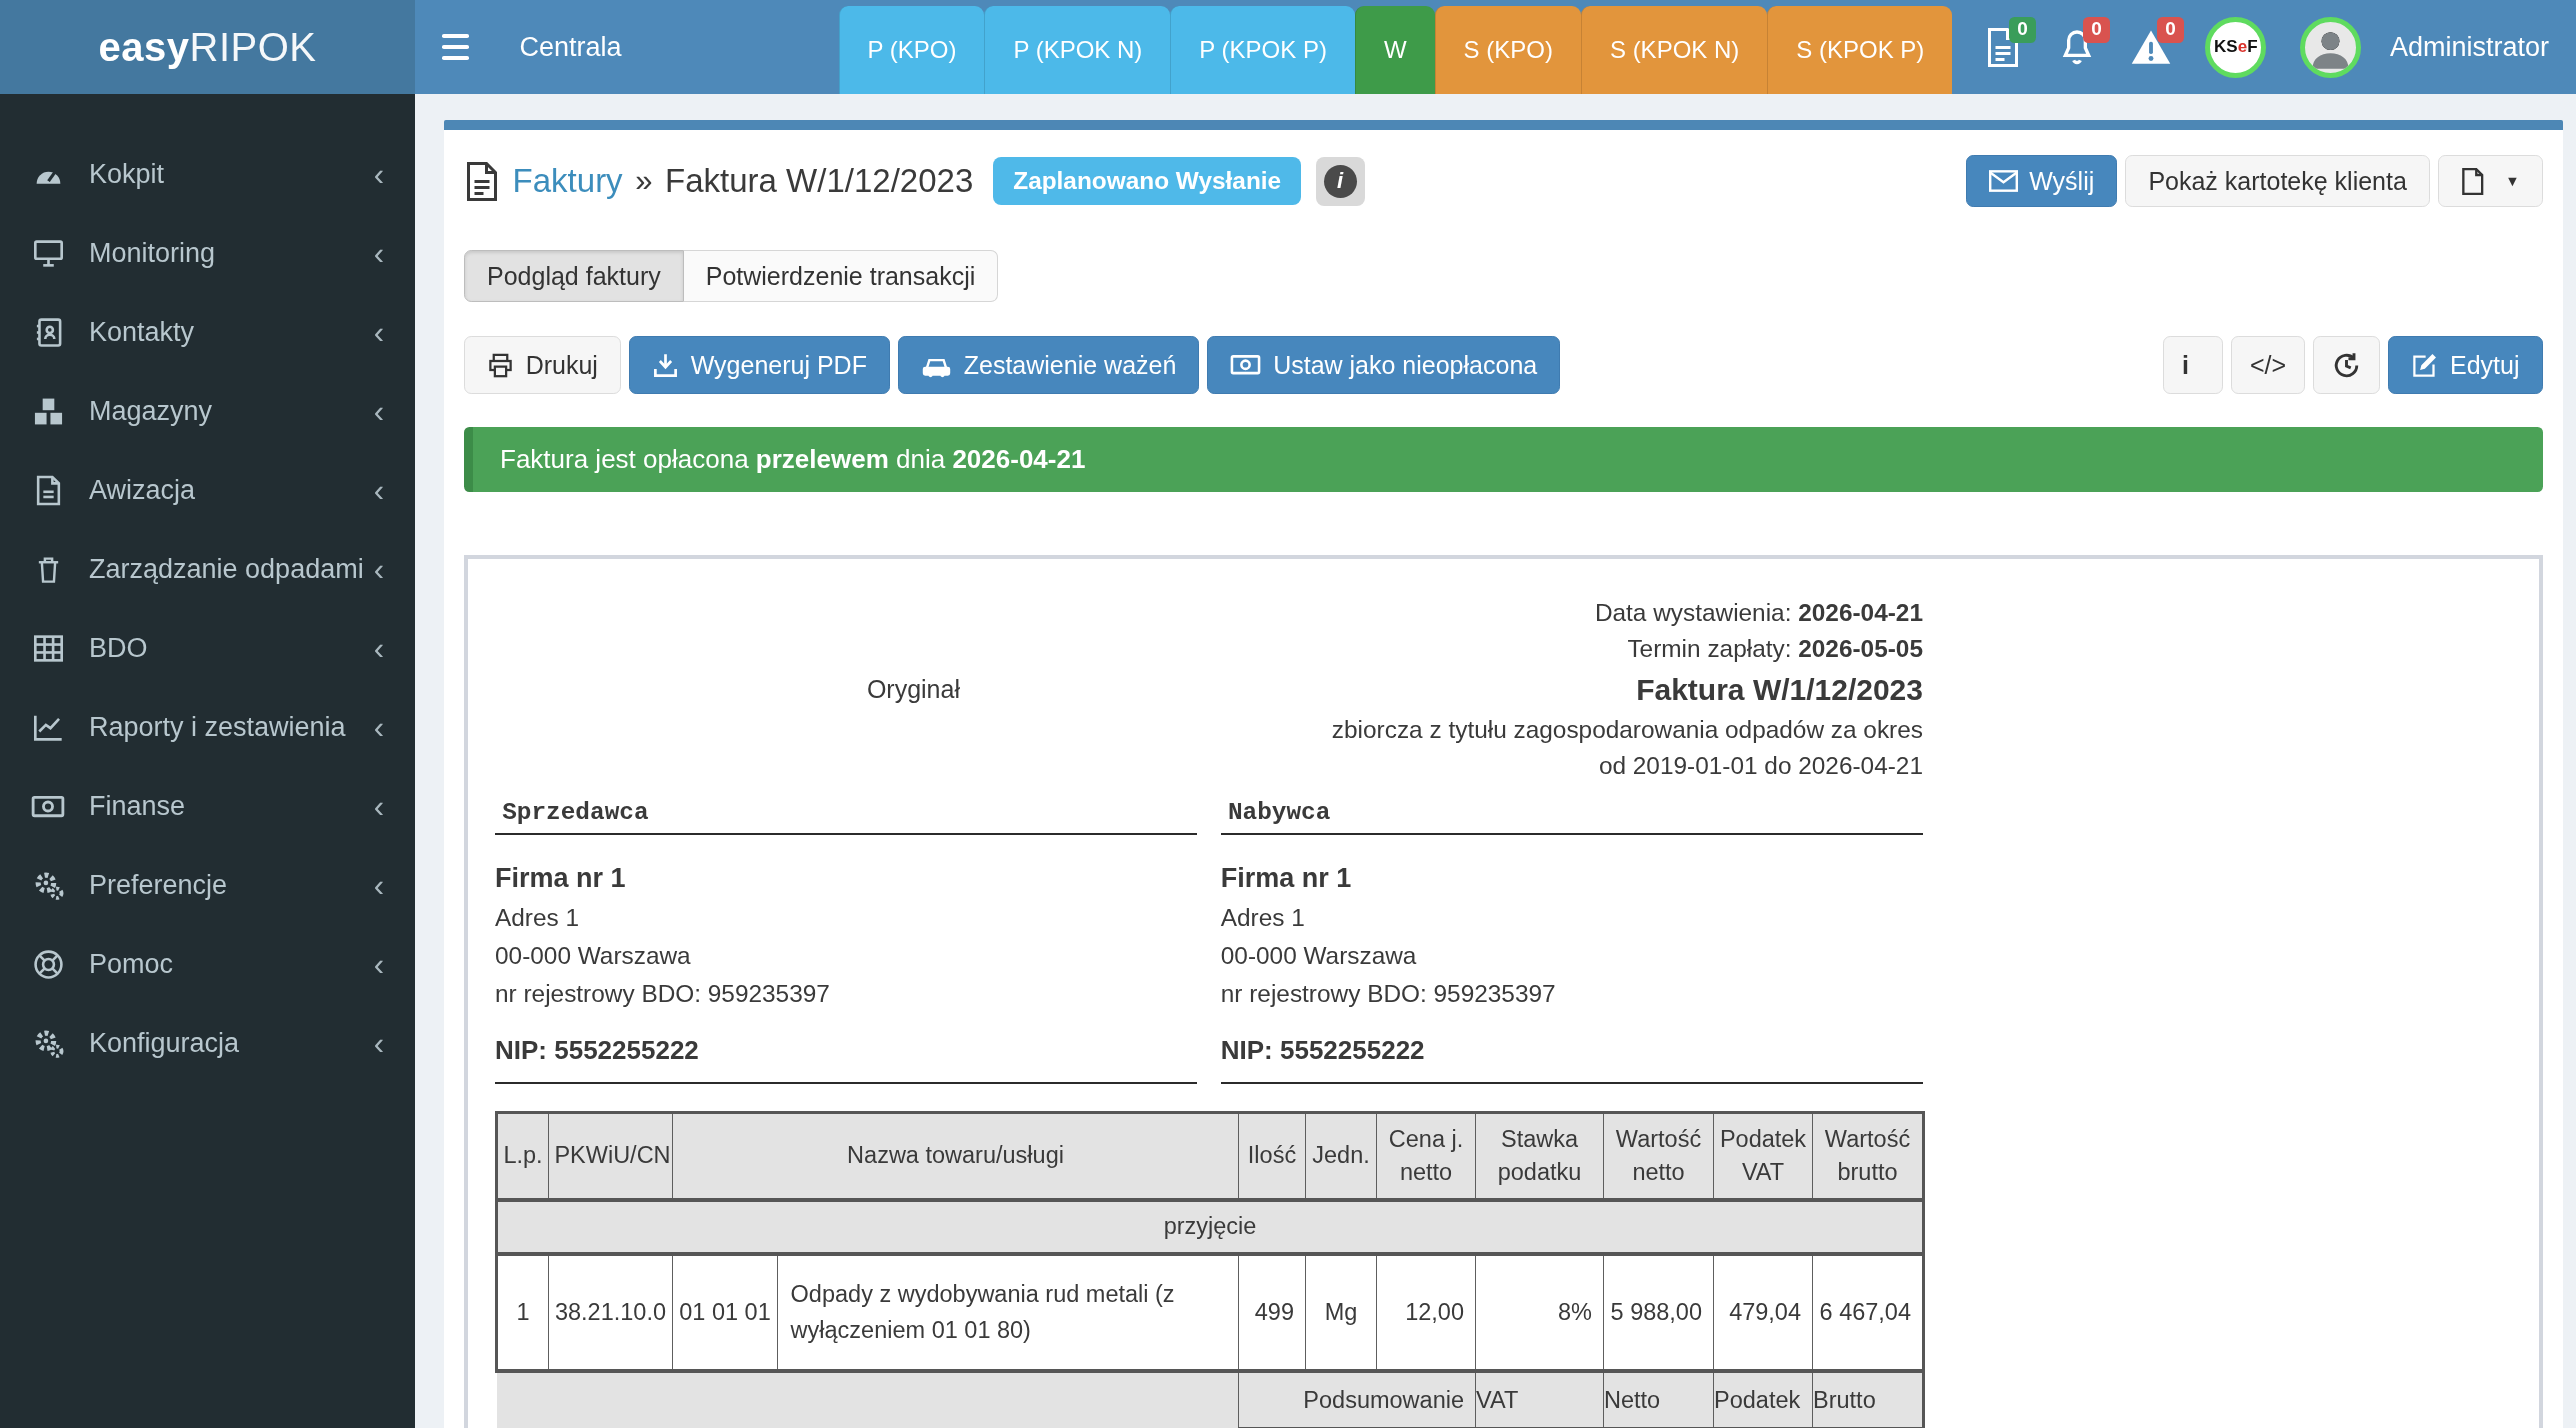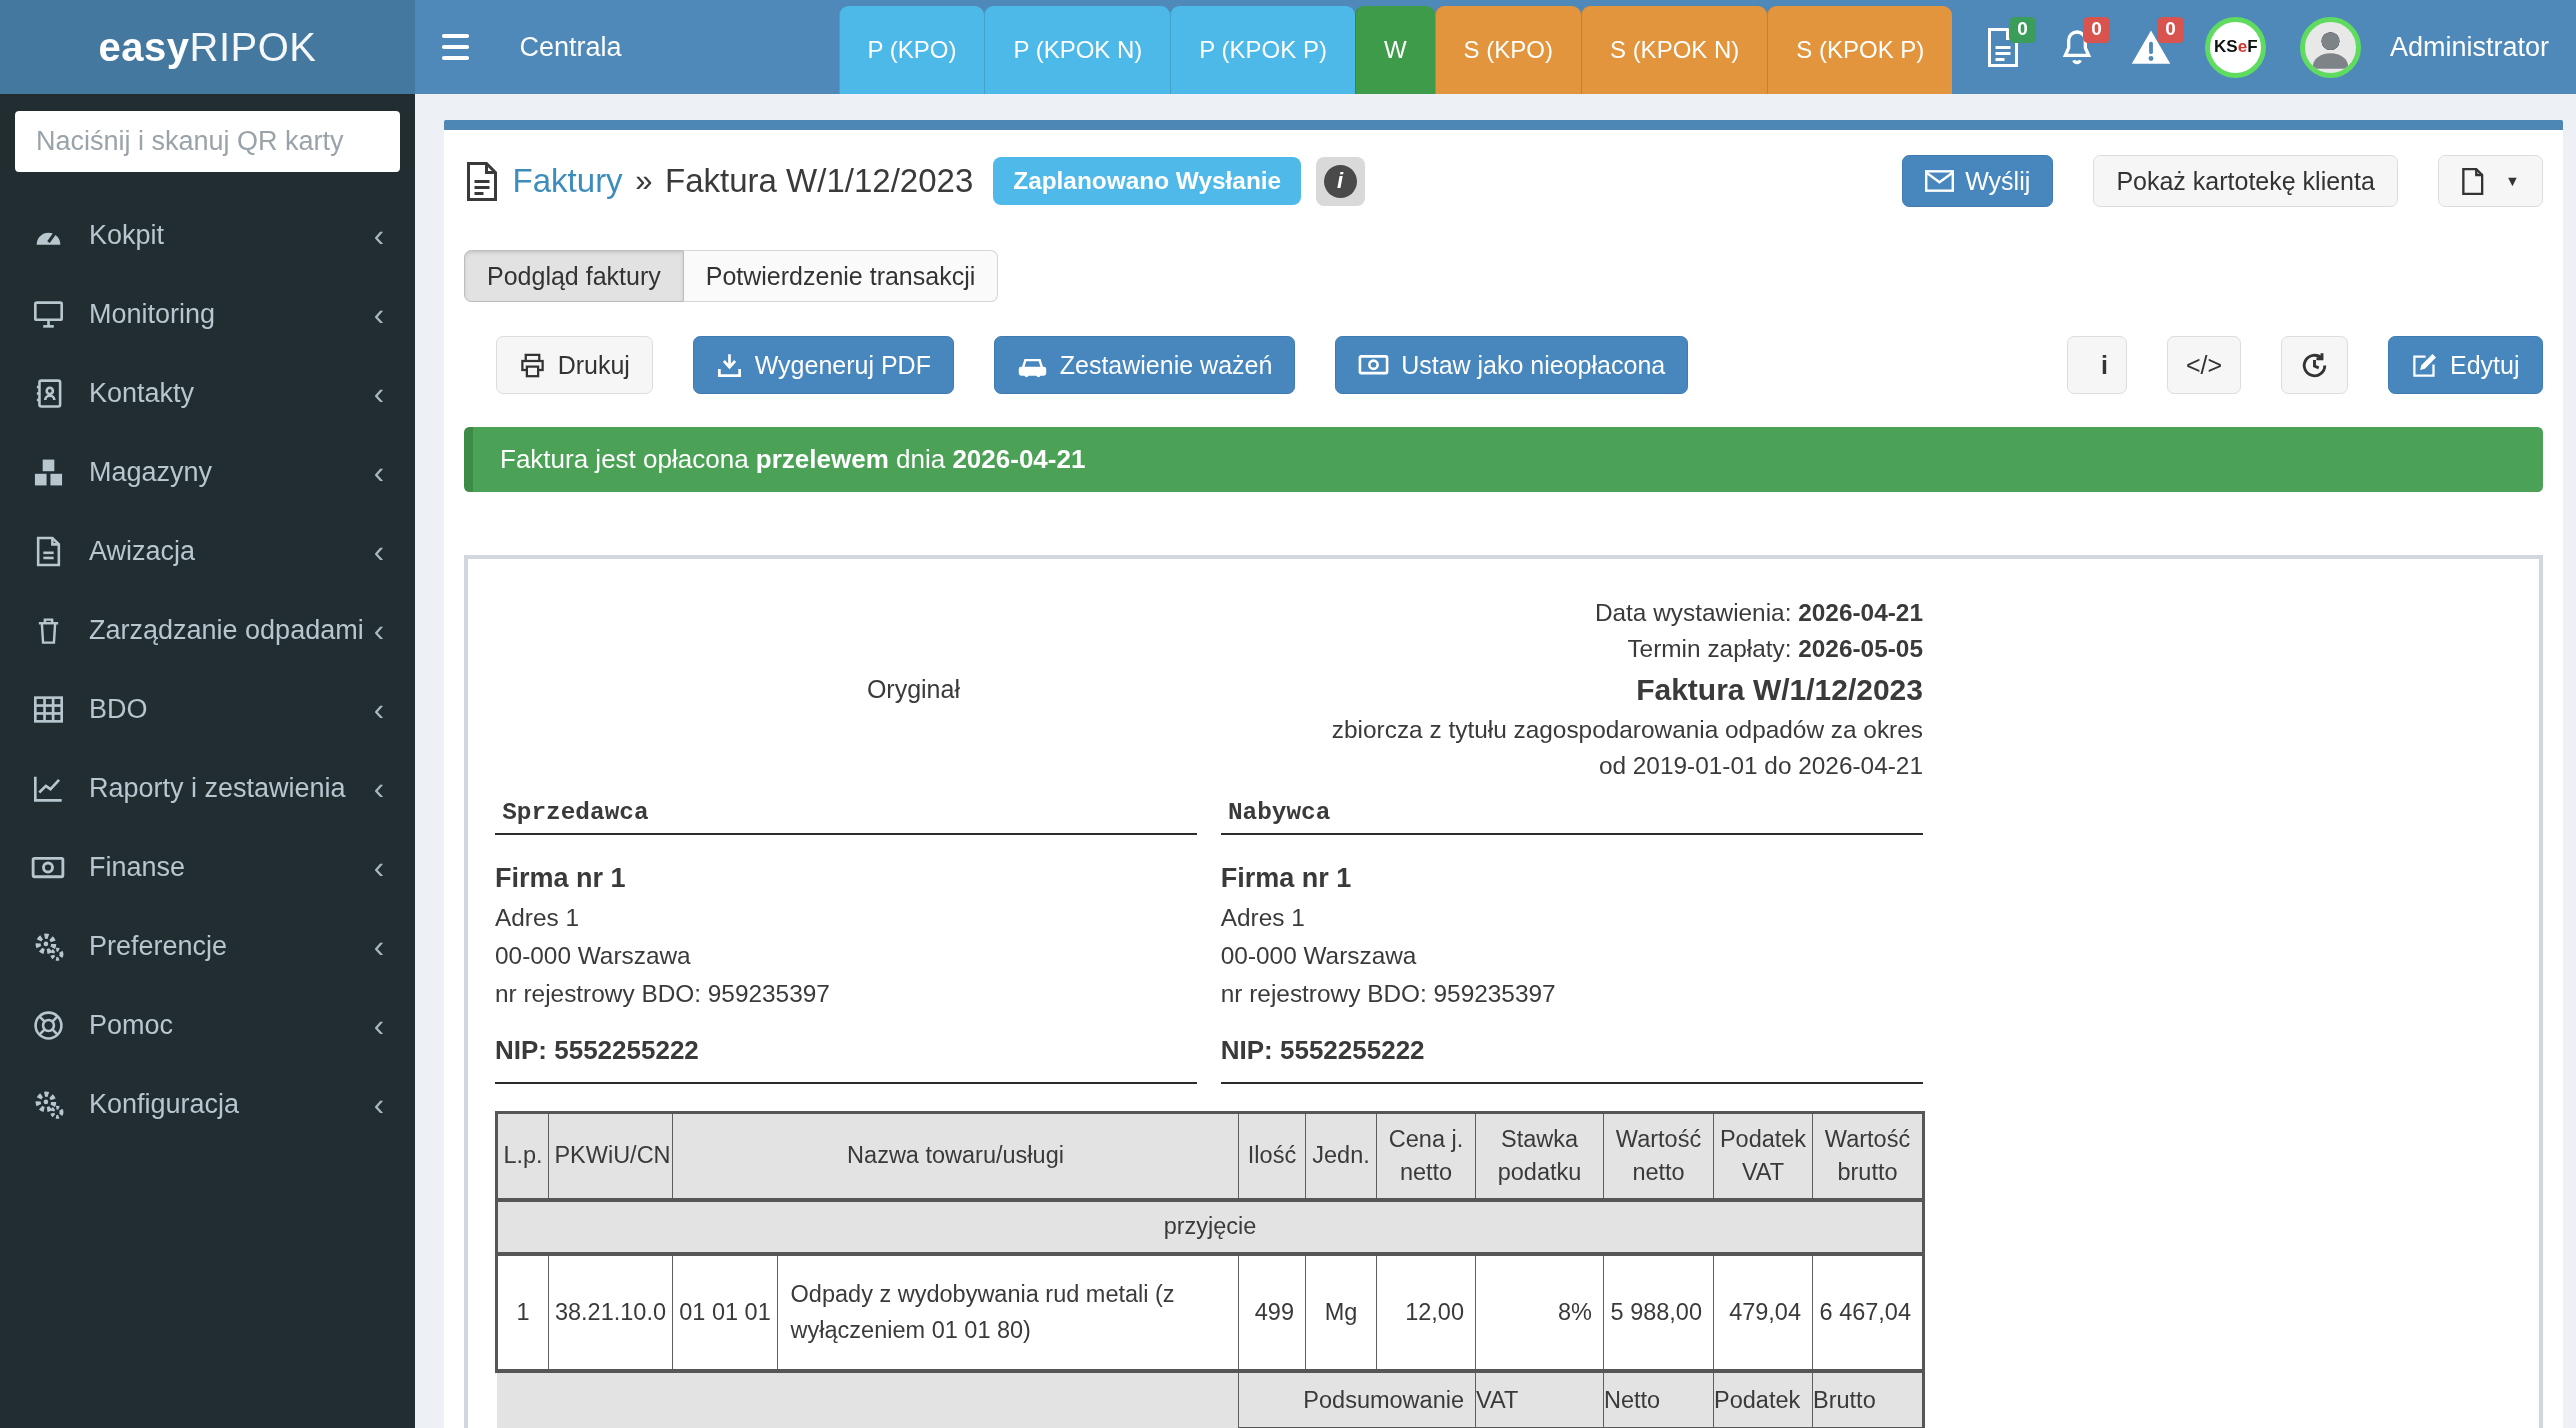--- a/index.html
+++ b/index.html
@@ -59,22 +59,22 @@
   .bc-link { color:#3c8dbc; font-size:33px; cursor:pointer; }
   .bc-sep { font-size:31px; color:#3a3a3a; margin:0 12.6px; }
   .bc-cur { font-size:33px; color:#3a3a3a; }
   .status-badge { background:#4fb9e9; color:#fff; font-weight:bold; font-size:24.4px; border-radius:8.1px;
                   padding:10px 20px; margin-left:20px; white-space:nowrap; }
   .info-chip { width:49px; height:49px; background:#d9d9d9; border-radius:8.1px; margin-left:14.5px;
                display:flex; align-items:center; justify-content:center; cursor:pointer; }
   .info-dot { width:33px; height:33px; border-radius:50%; background:#4a4a4a; color:#fff; font-weight:bold;
               font-size:22px; display:flex; align-items:center; justify-content:center; font-style:italic; }
   .bc-actions { margin-left:auto; display:flex; gap:8.1px; }
-  .btn { display:inline-flex; align-items:center; justify-content:flex-end; gap:11.7px; font-size:25px;
-         border-radius:7.2px; padding:0 22px; height:52px; cursor:pointer; border:1.8px solid transparent; white-space:nowrap;margin-left:32px; }
+  .btn { display:inline-flex; align-items:center; justify-content:space-between; gap:11.7px; font-size:25px;
+         border-radius:7.2px; padding:0 22px; height:52px; cursor:pointer; border:1.8px solid transparent; white-space:nowrap; }
   .btn-primary { background:#4787bd; color:#fff; border-color:#3f7bb0; }
   .btn-default { background:#f6f6f6; color:#333; border-color:#dcdcdc; }
   .caret::after { content:"▼"; font-size:14.5px; margin-left:9px; color:#333; }
 
   
   .vtabs { display:flex; margin-top:43px; }
   .vtab { height:52px; display:flex; align-items:center; padding:0 22px; font-size:25px; cursor:pointer;
           border:1.8px solid #d6d6d6; background:#fafafa; }
   .vtab.active { background:#e2e2e2; border-color:#bdbdbd; box-shadow:inset 0 1.8px 3.6px rgba(0,0,0,.12); border-radius:7.2px 0 0 7.2px; }
   .vtab.idle { border-left:none; border-radius:0 7.2px 7.2px 0; }
@@ -187,21 +187,20 @@
         </svg>
       </div>
       <div class="username">Administrator</div>
     </div>
   </div>
 </header>
 
 <div class="layout">
 
   <aside class="sidebar">
-    <input class="qr-input" type="text" placeholder="Naciśnij i skanuj QR karty" style="">
     <nav class="smenu">
 
       <div class="sitem">
         <span class="sicon">
           <svg width="33" height="29" viewBox="0 0 24 22" fill="none" stroke="#b8c7ce" stroke-width="2">
             <path d="M3 18a9 9 0 1 1 18 0" fill="#b8c7ce" stroke="none"></path>
               <line x1="12" y1="16" x2="17" y2="9" stroke="#222d32" stroke-width="2.4"></line>
           </svg>
         </span>
         <span class="slabel">Kokpit</span>

